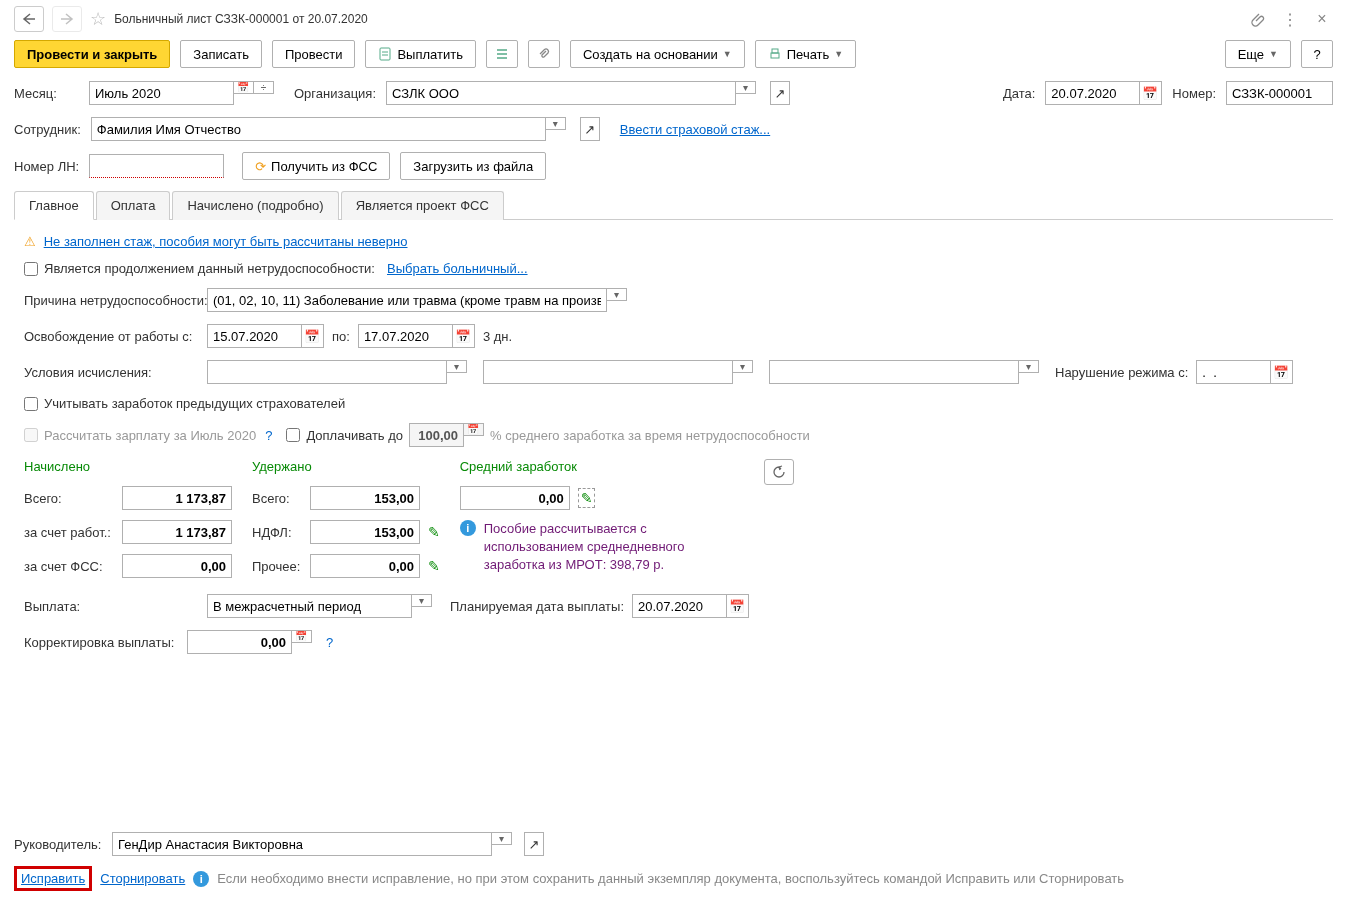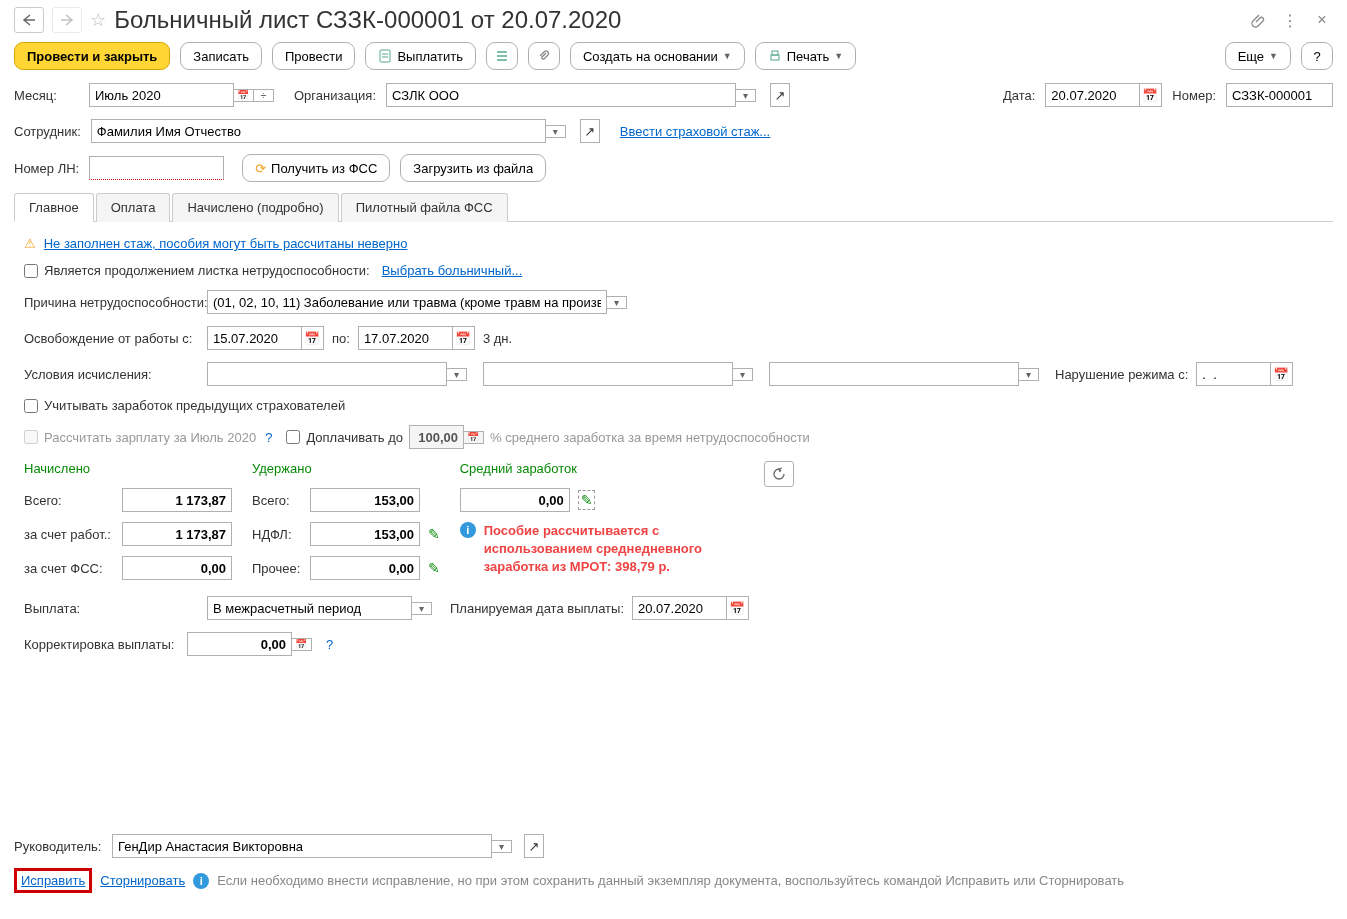--- a/index.html
+++ b/index.html
@@ -4,36 +4,36 @@
 <style>
 * { box-sizing: border-box; margin: 0; padding: 0; }
 body { font-family: Arial, sans-serif; font-size: 13px; color: #333; background: #fff; padding: 6px 14px; }
 a { color: #078a06; text-decoration: underline; cursor: pointer; }
 a.blue { color: #0066cc; }
 
 .header-row { display: flex; align-items: center; gap: 8px; margin-bottom: 8px; }
 .nav-btn { width: 30px; height: 26px; border: 1px solid #ccc; background: #fff; border-radius: 3px; display: inline-flex; align-items: center; justify-content: center; cursor: pointer; }
 .nav-btn.disabled { opacity: 0.4; }
 .star-icon { color: #bbb; font-size: 18px; }
-.page-title { font-size: 24px; font-weight: normal; color: #333; flex: 1; }
+.page-title { font-size: 12px; font-weight: normal; color: #333; flex: 1; }
 .hdr-right { display: flex; gap: 10px; align-items: center; }
 .icon-btn { width: 22px; height: 22px; display: inline-flex; align-items: center; justify-content: center; cursor: pointer; color: #888; }
 
 .toolbar { display: flex; gap: 10px; align-items: center; margin-bottom: 12px; }
-.btn { height: 28px; padding: 0 12px; border: 1px solid #b0b0b0; background: #fff; border-radius: 9px; font-size: 13px; cursor: pointer; display: inline-flex; align-items: center; gap: 5px; }
+.btn { height: 28px; padding: 0 12px; border: 1px solid #b0b0b0; background: #fff; border-radius: 2px; font-size: 13px; cursor: pointer; display: inline-flex; align-items: center; gap: 5px; }
 .btn.yellow { background: #ffd633; border-color: #d4a800; font-weight: bold; }
 .btn.icon-only { width: 32px; padding: 0; justify-content: center; }
 .btn .caret { font-size: 9px; color: #666; }
 .toolbar-spacer { flex: 1; }
 
 .form-row { display: flex; align-items: center; gap: 10px; margin-bottom: 10px; min-height: 26px; }
 .form-label { min-width: 65px; color: #333; }
 .input { height: 24px; border: 1px solid #b0b0b0; padding: 0 5px; font-size: 13px; background: #fff; }
 .input.red-border { border-bottom: 1px dotted #cc0000; }
-.combo { display: inline-flex; align-items: center; height: 24px; }
+.combo { display: inline-flex; align-items: flex-start; height: 24px; }
 .combo .input { border-radius: 0; }
 .combo-btn { width: 20px; border: 1px solid #b0b0b0; border-left: none; background: #fff; display: inline-flex; align-items: center; justify-content: center; cursor: pointer; font-size: 10px; color: #666; }
 .combo-btn:first-of-type { }
 .ext-btn { width: 20px; border: 1px solid #b0b0b0; background: #fff; margin-left: 4px; display: inline-flex; align-items: center; justify-content: center; cursor: pointer; height: 24px; }
 
 .tabs { display: flex; border-bottom: 1px solid #ccc; margin-bottom: 10px; }
 .tab { padding: 6px 14px; border: 1px solid #ccc; border-bottom: none; background: #f5f5f5; margin-right: 2px; cursor: pointer; border-radius: 3px 3px 0 0; position: relative; top: 1px; }
 .tab.active { background: #fff; border-bottom: 1px solid #fff; }
 
 .tab-content { padding: 4px 0 6px 10px; }
@@ -51,21 +51,21 @@
 .date-combo .cal-btn { width: 22px; border: 1px solid #b0b0b0; border-left: none; background: #fff; display: inline-flex; align-items: center; justify-content: center; cursor: pointer; color: #666; }
 
 .totals-grid { display: flex; gap: 20px; margin-bottom: 16px; align-items: flex-start; }
 .totals-col { display: flex; flex-direction: column; gap: 10px; }
 .totals-col .hdr { color: #078a06; margin-bottom: 2px; }
 .totals-line { display: flex; align-items: center; gap: 8px; }
 .totals-line .lbl { width: 90px; }
 .totals-line .input { width: 110px; text-align: right; }
 .pencil { color: #078a06; cursor: pointer; font-size: 14px; }
 .info-circle { width: 16px; height: 16px; border-radius: 50%; background: #3399dd; color: #fff; display: inline-flex; align-items: center; justify-content: center; font-size: 11px; font-weight: bold; }
-.info-text { color: #ef4444; max-width: 220px; line-height: 1.4; font-weight: bold; }
+.info-text { color: #701a75; max-width: 220px; line-height: 1.4; }
 .refresh-btn { width: 30px; height: 26px; border: 1px solid #b0b0b0; background: #fff; border-radius: 3px; display: inline-flex; align-items: center; justify-content: center; cursor: pointer; }
 
 .footer-sec { margin-top: 10px; }
 .footer-row { display: flex; align-items: center; gap: 8px; margin-bottom: 10px; }
 .footer-lbl { min-width: 90px; }
 .red-box { border: 3px solid #d00000; padding: 2px 4px; display: inline-block; }
 .gray-text { color: #888; text-align: center; }
 
 svg { display: block; }
 </style>
@@ -177,33 +177,33 @@
     <span style="color:#f0a020">⟳</span>
     <span>Получить из ФСС</span>
   </button>
   <button class="btn">Загрузить из файла</button>
 </div>
 
 <div class="tabs">
   <div class="tab active">Главное</div>
   <div class="tab">Оплата</div>
   <div class="tab">Начислено (подробно)</div>
-  <div class="tab">Пилотный файла ФСС</div>
+  <div class="tab">Является проект ФСС</div>
 </div>
 
 <div class="tab-content">
 
   <div class="warn-row">
     <span class="warn-icon">⚠</span>
     <a class="blue">Не заполнен стаж, пособия могут быть рассчитаны неверно</a>
   </div>
 
   <div class="checkbox-row">
     <input type="checkbox" class="checkbox" style="">
-    <span class="lbl">Является продолжением листка нетрудоспособности:</span>
+    <span class="lbl">Является продолжением данный нетрудоспособности:</span>
     <a class="blue" style="margin-left:6px">Выбрать больничный...</a>
   </div>
 
   <div class="field-row">
     <span class="lbl" style="width:175px">Причина нетрудоспособности:</span>
     <div class="combo">
       <input class="input" style="width: 400px;" value="(01, 02, 10, 11) Заболевание или травма (кроме травм на произв">
       <span class="combo-btn">▾</span>
     </div>
   </div>

